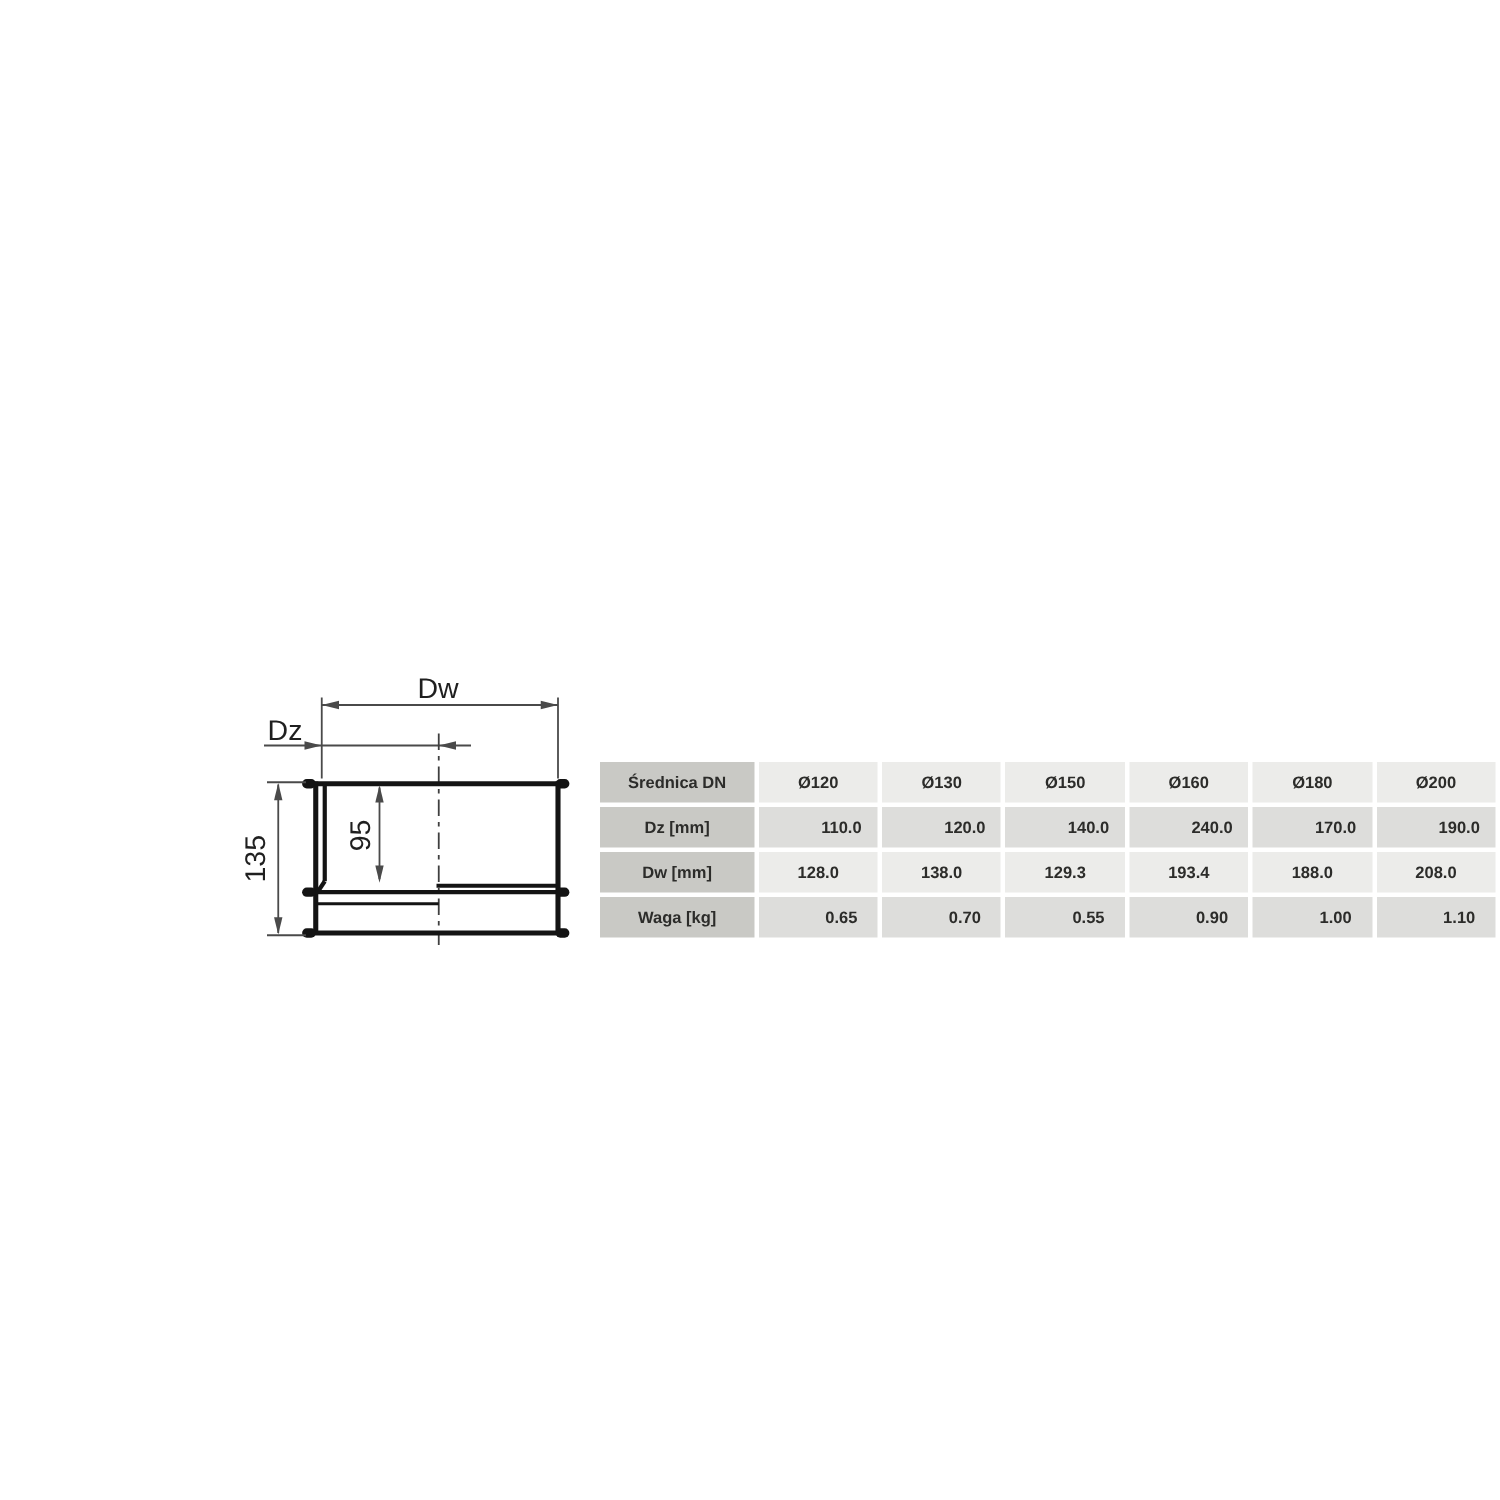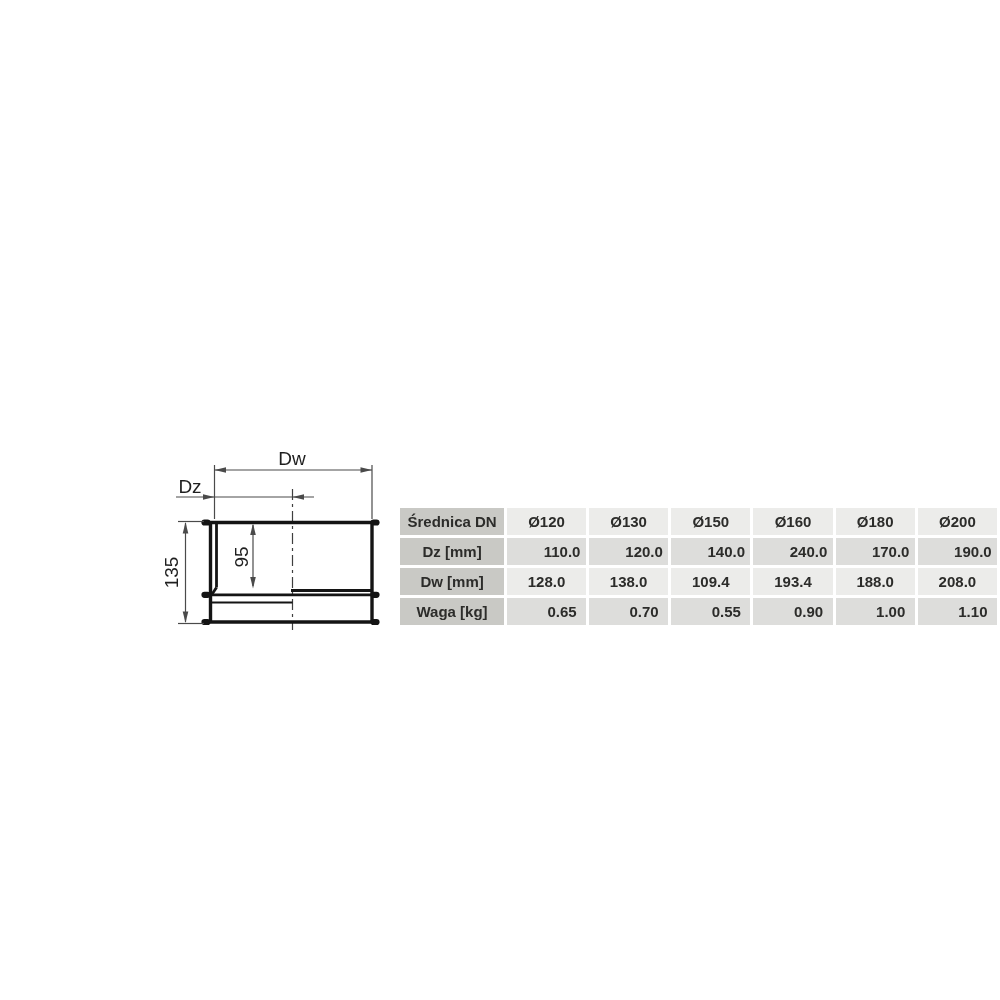--- a/index.html
+++ b/index.html
@@ -47,21 +47,21 @@
   table.spec {
     border-collapse: separate;
     border-spacing: 3px;
     table-layout: fixed;
   }
   table.spec th, table.spec td {
     height: 27px;
     padding: 0 2px;
     text-align: center;
     vertical-align: middle;
-    font-size: 15px;
+    font-size: 11px;
     font-weight: bold;
     color: var(--table-text, #2c2c2a);
     white-space: nowrap;
   }
   table.spec th {
     width: 108px;
     background: var(--header-col-bg, #c9c9c5);
   }
   table.spec td {
     width: 49px;
@@ -155,21 +155,21 @@
           <td>120.0</td>
           <td>140.0</td>
           <td>240.0</td>
           <td>170.0</td>
           <td>190.0</td>
         </tr>
         <tr class="r-light">
           <th>Dw [mm]</th>
           <td>128.0</td>
           <td>138.0</td>
-          <td>109.4</td>
+          <td>129.3</td>
           <td>193.4</td>
           <td>188.0</td>
           <td>208.0</td>
         </tr>
         <tr class="r-dark">
           <th>Waga [kg]</th>
           <td>0.65</td>
           <td>0.70</td>
           <td>0.55</td>
           <td>0.90</td>

